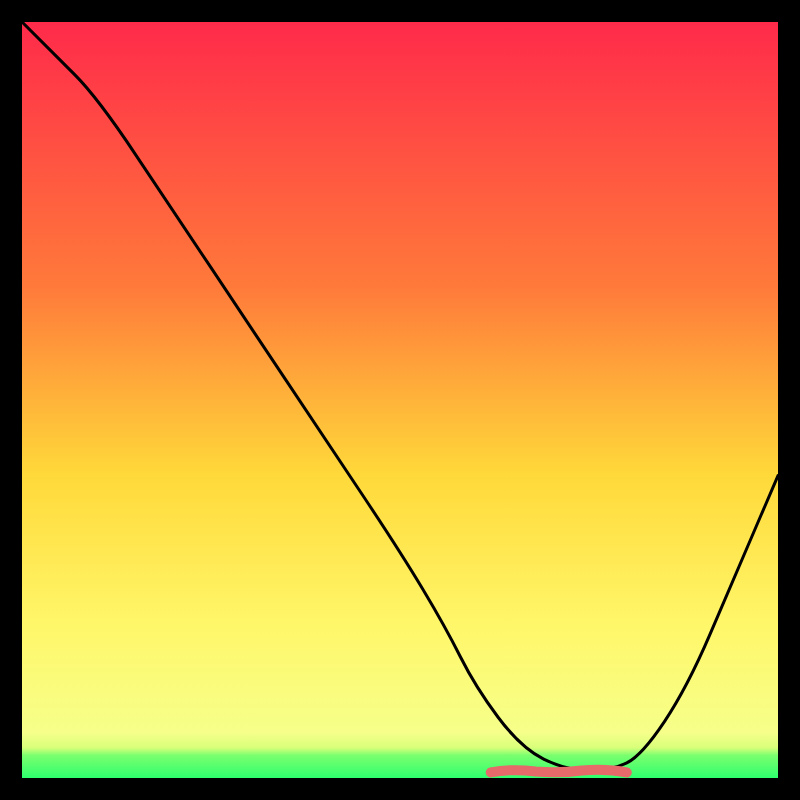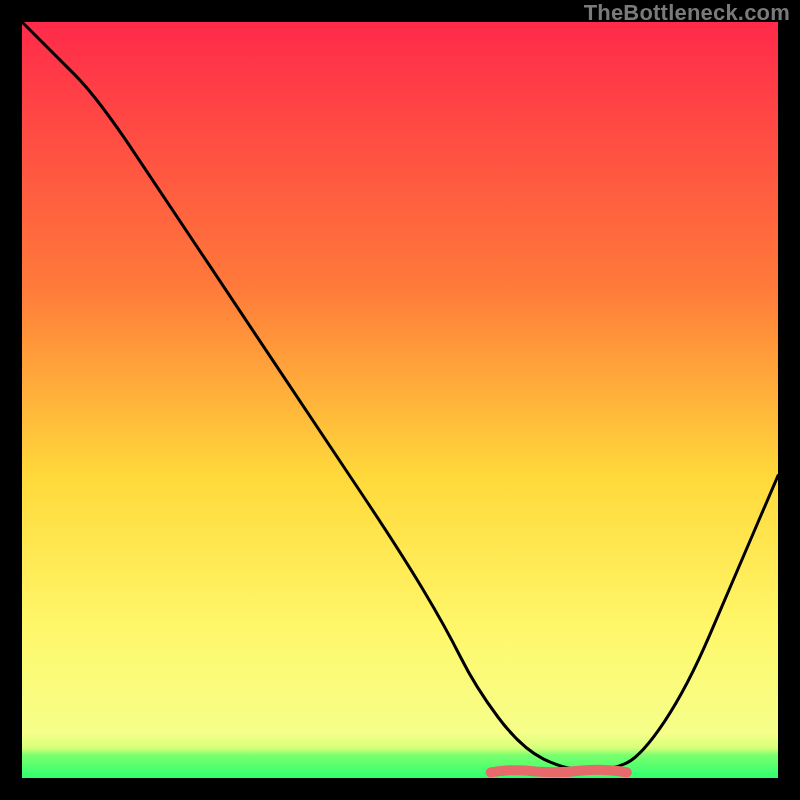--- a/index.html
+++ b/index.html
@@ -60,14 +60,13 @@
       </defs>
       <rect x="0" y="0" width="756" height="756" fill="url(#bg-grad)"></rect>
       <path id="curve-path" fill="none" stroke="#000000" stroke-width="3" stroke-linejoin="round" stroke-linecap="round" d="M 0 0 Q 30.240000000000002 30.24000000000001 52.92 52.920000000000016 Q 75.60000000000001 75.60000000000002 113.4 132.3 Q 151.20000000000002 189 189 245.70000000000002 Q 226.79999999999998 302.40000000000003 264.6 359.1 Q 302.40000000000003 415.8 340.20000000000005 472.5 Q 378 529.2 400.68 567 Q 423.36 604.8 438.48 635.04 Q 453.59999999999997 665.28 476.28 695.52 Q 498.96000000000004 725.76 521.64 737.1 Q 544.3199999999999 748.44 567 748.44 Q 589.6800000000001 748.44 604.8 740.8800000000001 Q 619.92 733.32 642.5999999999999 699.3 Q 665.28 665.28 687.96 612.36 Q 710.64 559.44 733.3199999999999 506.52 T 756 453.59999999999997"></path>
       <path id="highlight-path" fill="none" stroke="#e66a6a" stroke-width="10" stroke-linecap="round" d="M 468.71999999999997 750.44
                Q 488.71999999999997 746.44 513.72 749.44
                Q 536.76 751.44 559.8000000000001 748.44
                Q 584.8000000000001 746.44 604.8000000000001 750.44"></path>
     </svg>
   </div>
 
-  <div class="watermark">TheBottleneck.com</div>
 </div>
 
 </body></html>

